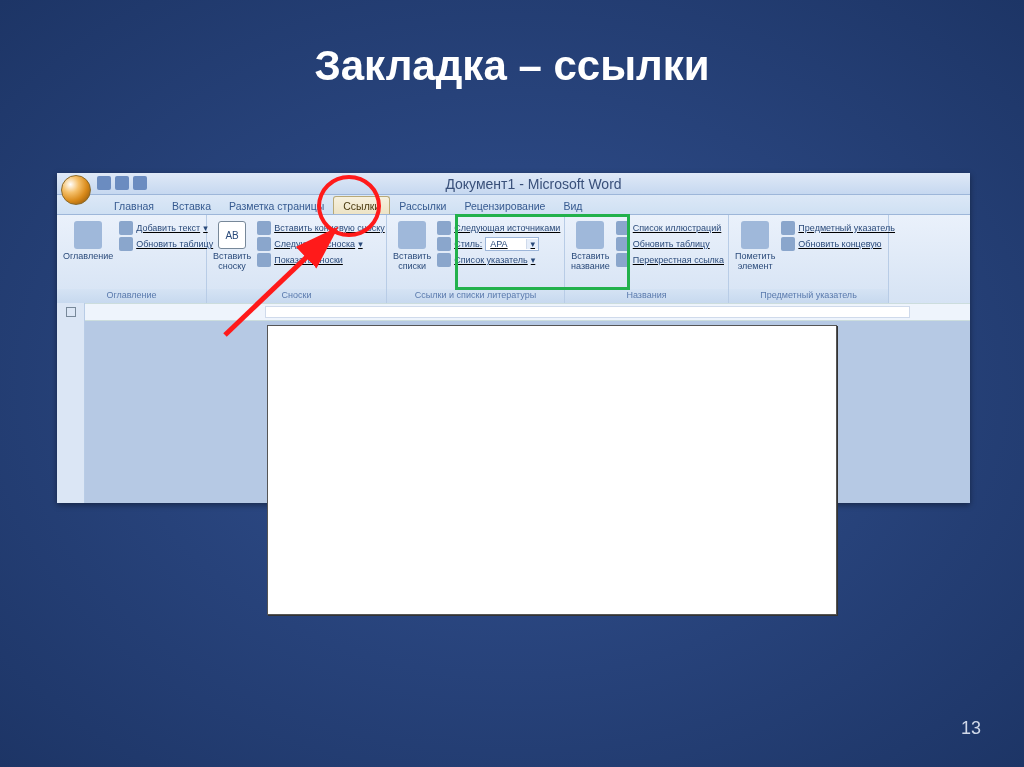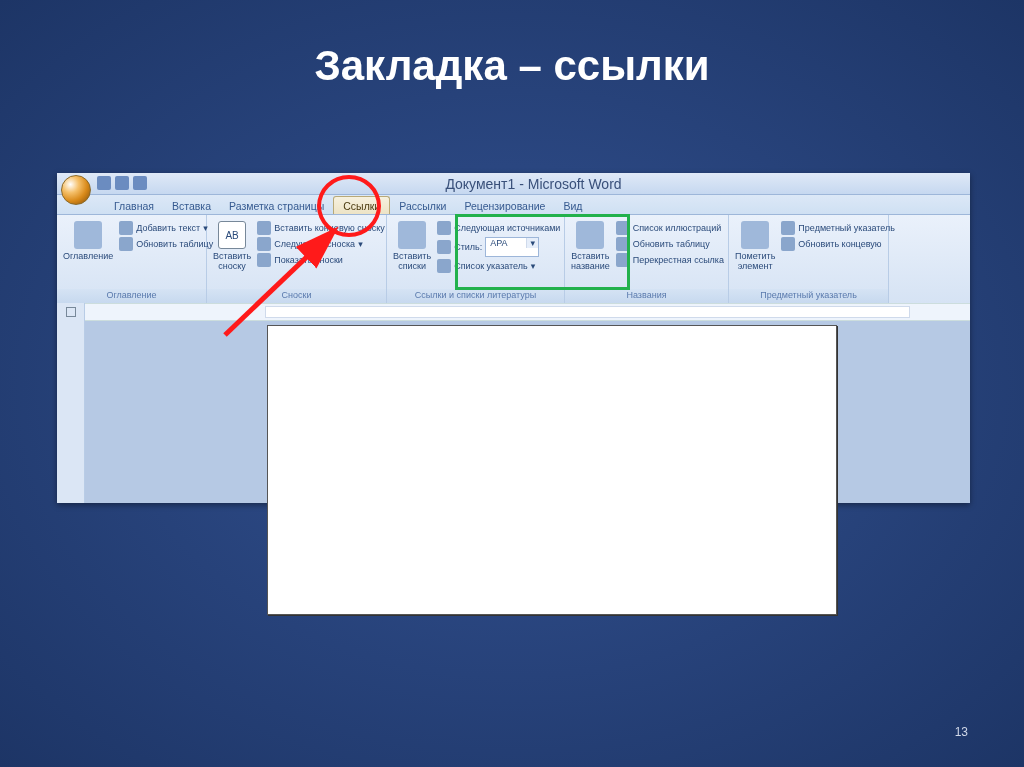--- a/index.html
+++ b/index.html
@@ -7,22 +7,22 @@
     width: 1024px; height: 767px;
     background: radial-gradient(ellipse at center, #3b5a9a 0%, #2a4680 40%, #1d3566 100%);
     font-family: "Segoe UI", Tahoma, sans-serif;
     position: relative; overflow: hidden;
   }
   .slide-title {
     position: absolute; top: 42px; left: 0; right: 0;
     text-align: center; color: #fff; font-size: 42px; font-weight: 700;
   }
   .page-num {
-    position: absolute; bottom: 28px; right: 56px;
-    color: #d0d8e8; font-size: 12px;
+    position: absolute; bottom: 28px; right: 43px;
+    color: #d0d8e8; font-size: 18px;
   }
   
   .word-shot {
     position: absolute; left: 57px; top: 173px;
     width: 913px; height: 330px;
     background: #bcd0ec;
     box-shadow: 0 2px 6px rgba(0,0,0,.4);
   }
   
   .titlebar {
@@ -74,24 +74,24 @@
     text-align: center;
     background: linear-gradient(#d5e3f4,#c7d9ef);
     margin: 0 -4px; padding-top: 1px;
   }
   .bigbtn {
     display: flex; flex-direction: column; align-items: center;
     width: 56px; padding: 4px 2px; gap: 2px;
   }
   .bigbtn .bicon { width: 28px; height: 28px; background:#9fb8da; border-radius:3px; position:relative;}
   .bigbtn .blbl { font-size: 9px; color:#2a4a7a; text-align:center; line-height:1.15;}
-  .stack { display:flex; flex-direction:column; gap:2px; padding-top:4px;}
+  .stack { display:flex; flex-direction:column; gap:2px; padding-top:4px;text-decoration:underline;}
   .smallbtn { display:flex; align-items:center; gap:3px; font-size:9px; color:#2a4a7a; white-space:nowrap;}
   .smallbtn .sicon { width:14px; height:14px; background:#8aa6cc; border-radius:2px; flex:none;}
-  .combo { display:inline-flex; align-items:flex-start; border:1px solid #9db6d9; background:#fff; height:20px; font-size:9px;}
+  .combo { display:inline-flex; align-items:center; border:1px solid #9db6d9; background:#fff; height:14px; font-size:9px;}
   .combo .cv{ padding:0 4px; min-width:40px;}
   .combo .cd{ width:12px; text-align:center; border-left:1px solid #cfdaeb; background:#e6eefa;}
   
   .ruler-row { height: 18px; background:#dbe6f5; display:flex; }
   .ruler-left { width: 28px; border-right:1px solid #b8cce6; display:flex; align-items:center; justify-content:center;}
   .ruler-left .rb{width:10px;height:10px;border:1px solid #789;}
   .ruler {
     flex:1; background:#eef4fc; position:relative; overflow:hidden;
     border-top:1px solid #cdd; border-bottom:1px solid #cdd;
   }

